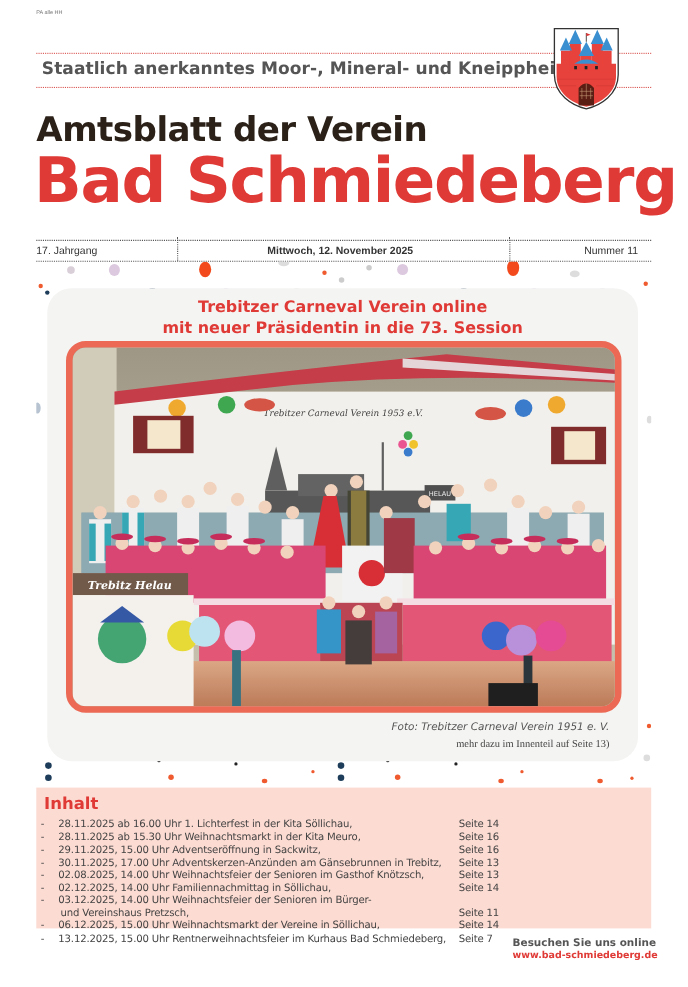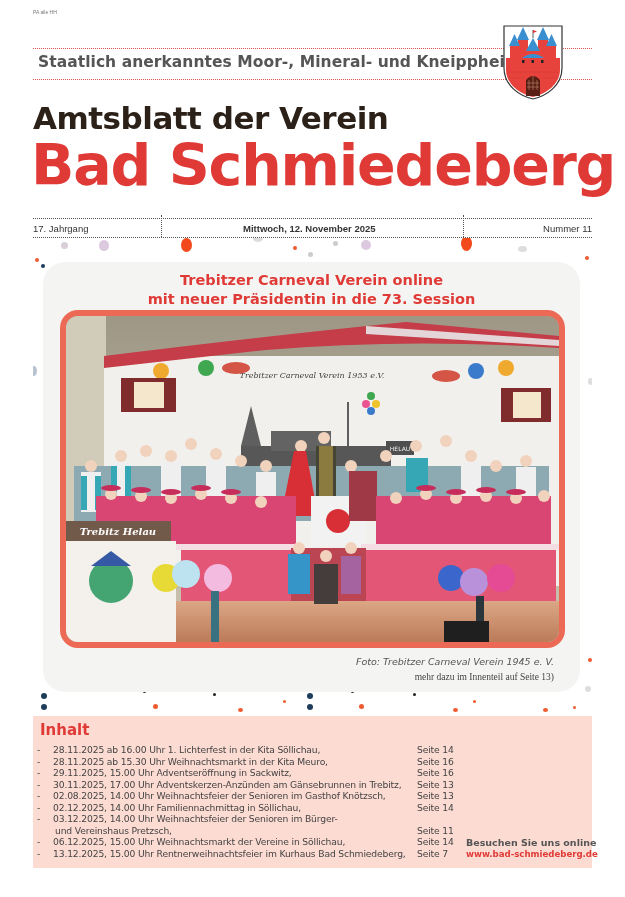--- a/index.html
+++ b/index.html
@@ -14,48 +14,48 @@
 
   .coat { position: absolute; left: 502px; top: 24px; width: 62px; height: 76px; }
 
   .title-top { position: absolute; left: 33px; top: 100px; font-size: 31px; font-weight: bold; color: #2b2118; font-family: "DejaVu Sans", sans-serif; letter-spacing: -0.5px; white-space: nowrap; }
   .title-main { position: absolute; left: 31px; top: 137px; font-size: 57px; font-weight: bold; color: #e03a36; font-family: "DejaVu Sans", sans-serif; letter-spacing: -1.2px; white-space: nowrap; line-height: 1; }
 
   .meta-row { position: absolute; left: 33px; top: 218px; width: 559px; height: 20px; border-top: 1px dotted #555; border-bottom: 1px dotted #555; }
   .meta-left, .meta-center, .meta-right { position: absolute; top: 4px; font-size: 9.5px; color: #333; font-family: "Liberation Sans", sans-serif; white-space: nowrap; }
   .meta-left { left: 0; }
   .meta-center { left: 210px; font-weight: bold; }
-  .meta-right { right: 0; }
+  .meta-right { right: 12px; }
   .meta-sep { position: absolute; top: -4px; height: 22px; border-left: 1px dotted #555; }
 
   .confetti-area { position: absolute; left: 33px; top: 238px; width: 559px; height: 480px; overflow: hidden; }
   .dot { position: absolute; border-radius: 50%; }
 
   .card { position: absolute; left: 43px; top: 262px; width: 537px; height: 430px; background: #f4f4f3; border-radius: 22px; }
   .card-title { position: absolute; left: 0; top: 9px; width: 100%; text-align: center; font-size: 14.5px; font-weight: bold; color: #e03a36; line-height: 19px; font-family: "DejaVu Sans", sans-serif; }
 
   .photo-frame { position: absolute; left: 17px; top: 48px; width: 505px; height: 338px; border: 6px solid #ec6a55; border-radius: 18px; overflow: hidden; background: #c8b7a5; }
   .photo { position: absolute; inset: 0; }
 
   .caption1 { position: absolute; right: 26px; top: 394px; font-size: 9.5px; font-style: italic; color: #555; font-family: "DejaVu Sans", sans-serif; white-space: nowrap; }
   .caption2 { position: absolute; right: 26px; top: 410px; font-size: 9.5px; color: #444; font-family: Liberation Serif, serif; white-space: nowrap; }
 
-  .inhalt { position: absolute; left: 33px; top: 716px; width: 559px; height: 152px; background: #fcdbd2; }
+  .inhalt { position: absolute; left: 33px; top: 716px; width: 559px; height: 128px; background: #fcdbd2; }
   .inhalt-title { position: absolute; left: 7px; top: 5px; font-size: 15px; font-weight: bold; color: #e03a36; font-family: "DejaVu Sans", sans-serif; }
   .toc { position: absolute; left: 4px; top: 28px; width: 420px; list-style: none; }
   .toc li { position: relative; font-size: 9.2px; line-height: 11.5px; color: #444; white-space: nowrap; font-family: "DejaVu Sans", sans-serif; letter-spacing: -0.15px; }
   .toc .dash { position: absolute; left: 0; }
   .toc .text { position: absolute; left: 16px; }
   .toc .page { position: absolute; left: 380px; }
   .toc li { height: 11.5px; }
   .toc li.two { height: 23px; }
   .toc li.two .text2 { position: absolute; left: 18px; top: 11.5px; }
   .toc li.two .page { top: 11.5px; }
 
-  .online { position: absolute; left: 433px; top: 121px; width: 125px; text-align: center; font-family: "DejaVu Sans", sans-serif; }
+  .online { position: absolute; left: 433px; top: 136px; width: 125px; text-align: center; font-family: "DejaVu Sans", sans-serif; }
   .online-label { font-size: 9.5px; font-weight: bold; color: #555; white-space: nowrap; display:block; }
   .online-url { font-size: 8.6px; font-weight: bold; color: #e03a36; white-space: nowrap; display:block; margin-top: 1px; }
 </style>
 </head>
 <body>
 
 <div class="pa-note">PA alle HH</div>
 
 <div class="rule-dotted" style="top:48px;"></div>
 <div class="tagline">Staatlich anerkanntes Moor-, Mineral- und Kneippheilbad</div>
@@ -314,21 +314,21 @@
       <circle cx="435" cy="262" r="14" fill="#e4408e"></circle>
 
       <rect x="145" y="275" width="8" height="51" fill="#2c6a7a"></rect>
       <rect x="410" y="280" width="8" height="46" fill="#1e2a30"></rect>
       <rect x="378" y="305" width="45" height="21" fill="#111"></rect>
 
       <rect x="0" y="0" width="493" height="326" fill="#fff" opacity="0.06"></rect>
     </svg>
   </div>
 
-  <div class="caption1">Foto: Trebitzer Carneval Verein 1945 e. V.</div>
+  <div class="caption1">Foto: Trebitzer Carneval Verein 1951 e. V.</div>
   <div class="caption2">mehr dazu im Innenteil auf Seite 13)</div>
 </div>
 
 <div class="inhalt">
   <div class="inhalt-title">Inhalt</div>
   <ul class="toc">
     <li>
         <span class="dash">-</span>
         <span class="text">28.11.2025 ab 16.00 Uhr 1. Lichterfest in der Kita Söllichau,</span>
         <span class="page">Seite 14</span>

